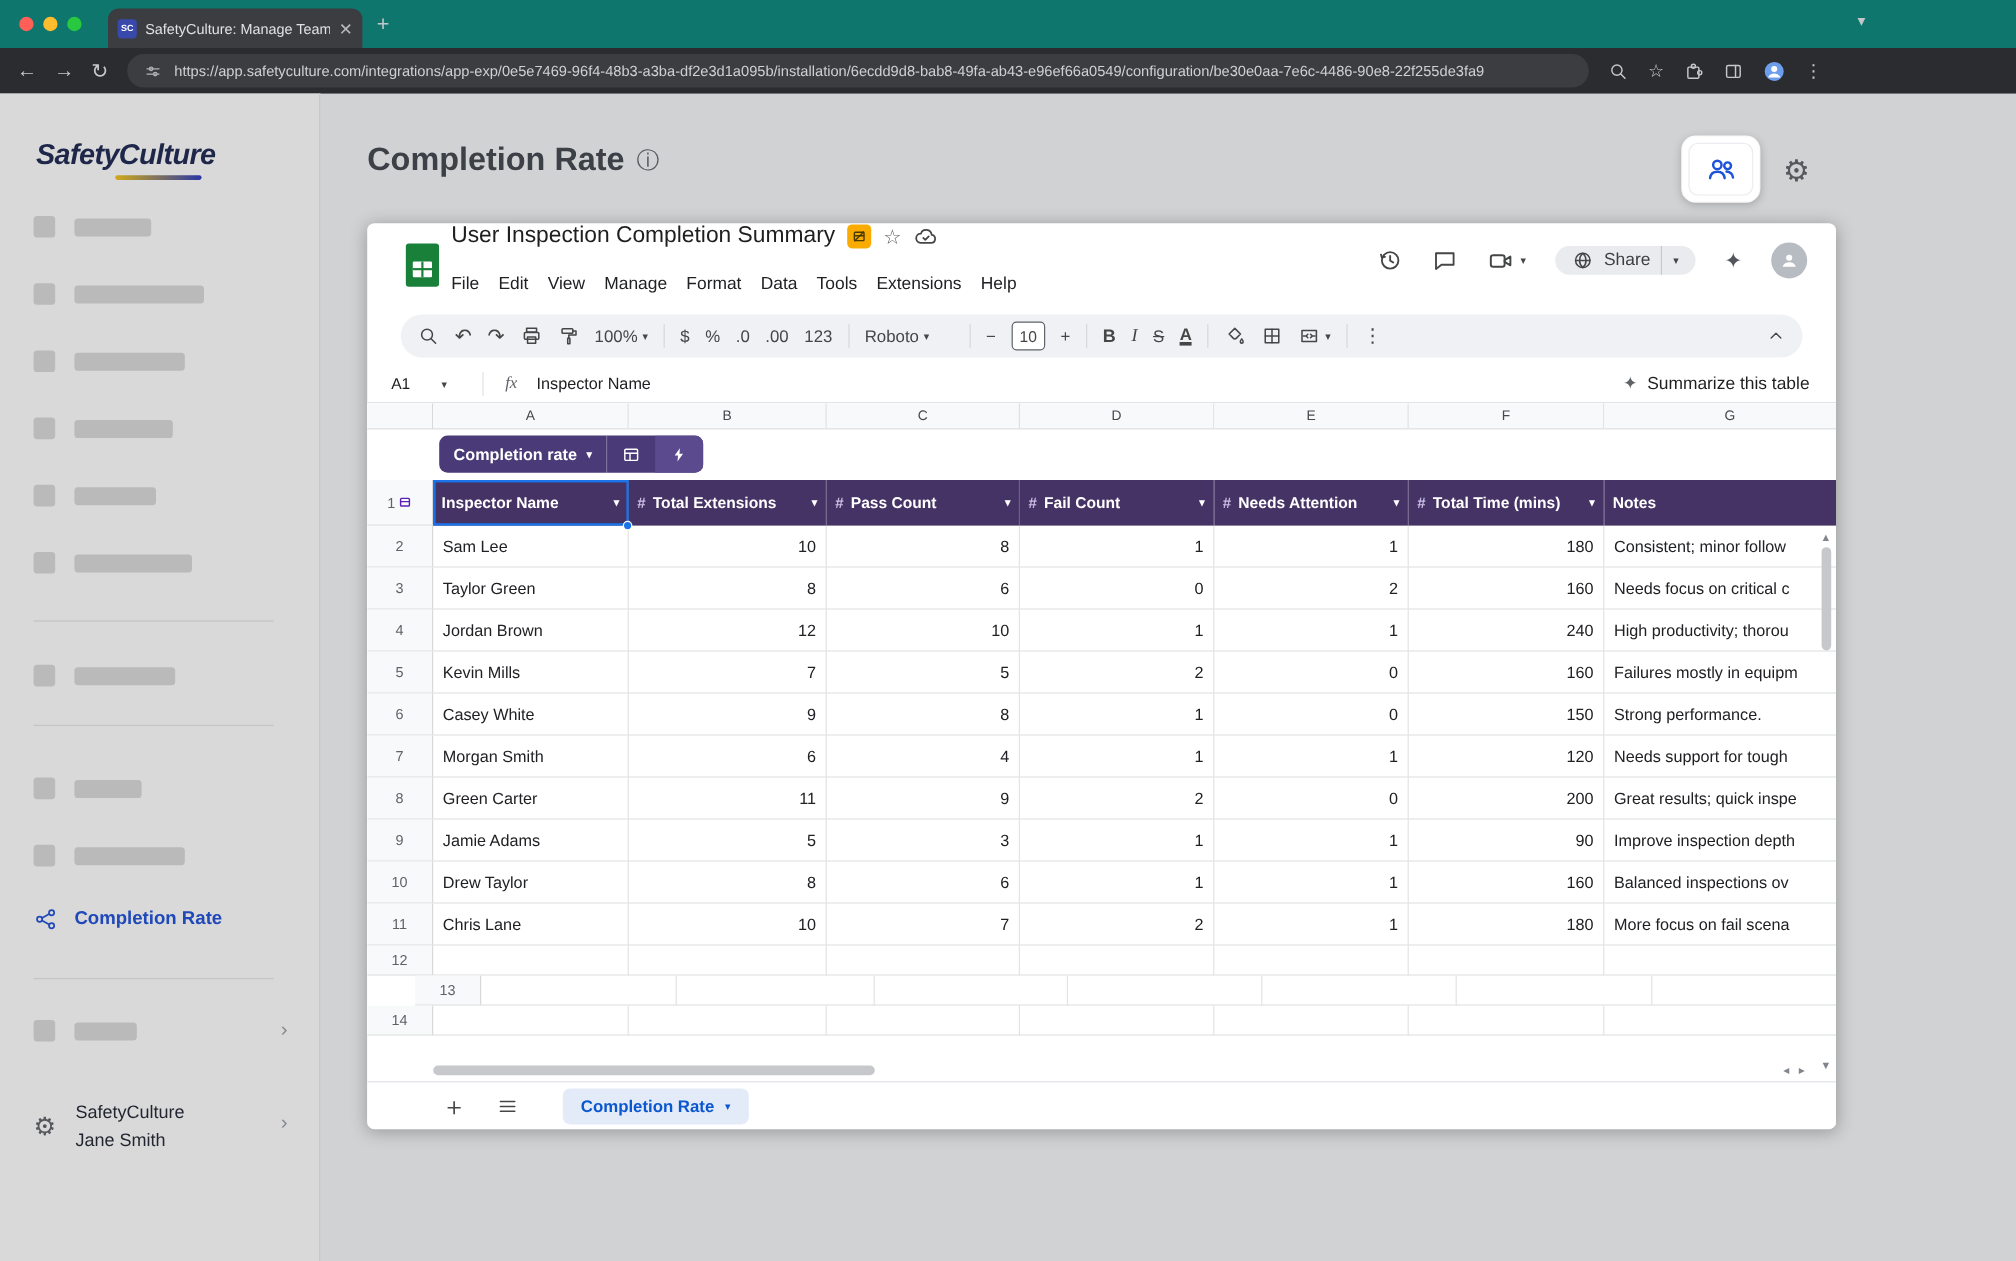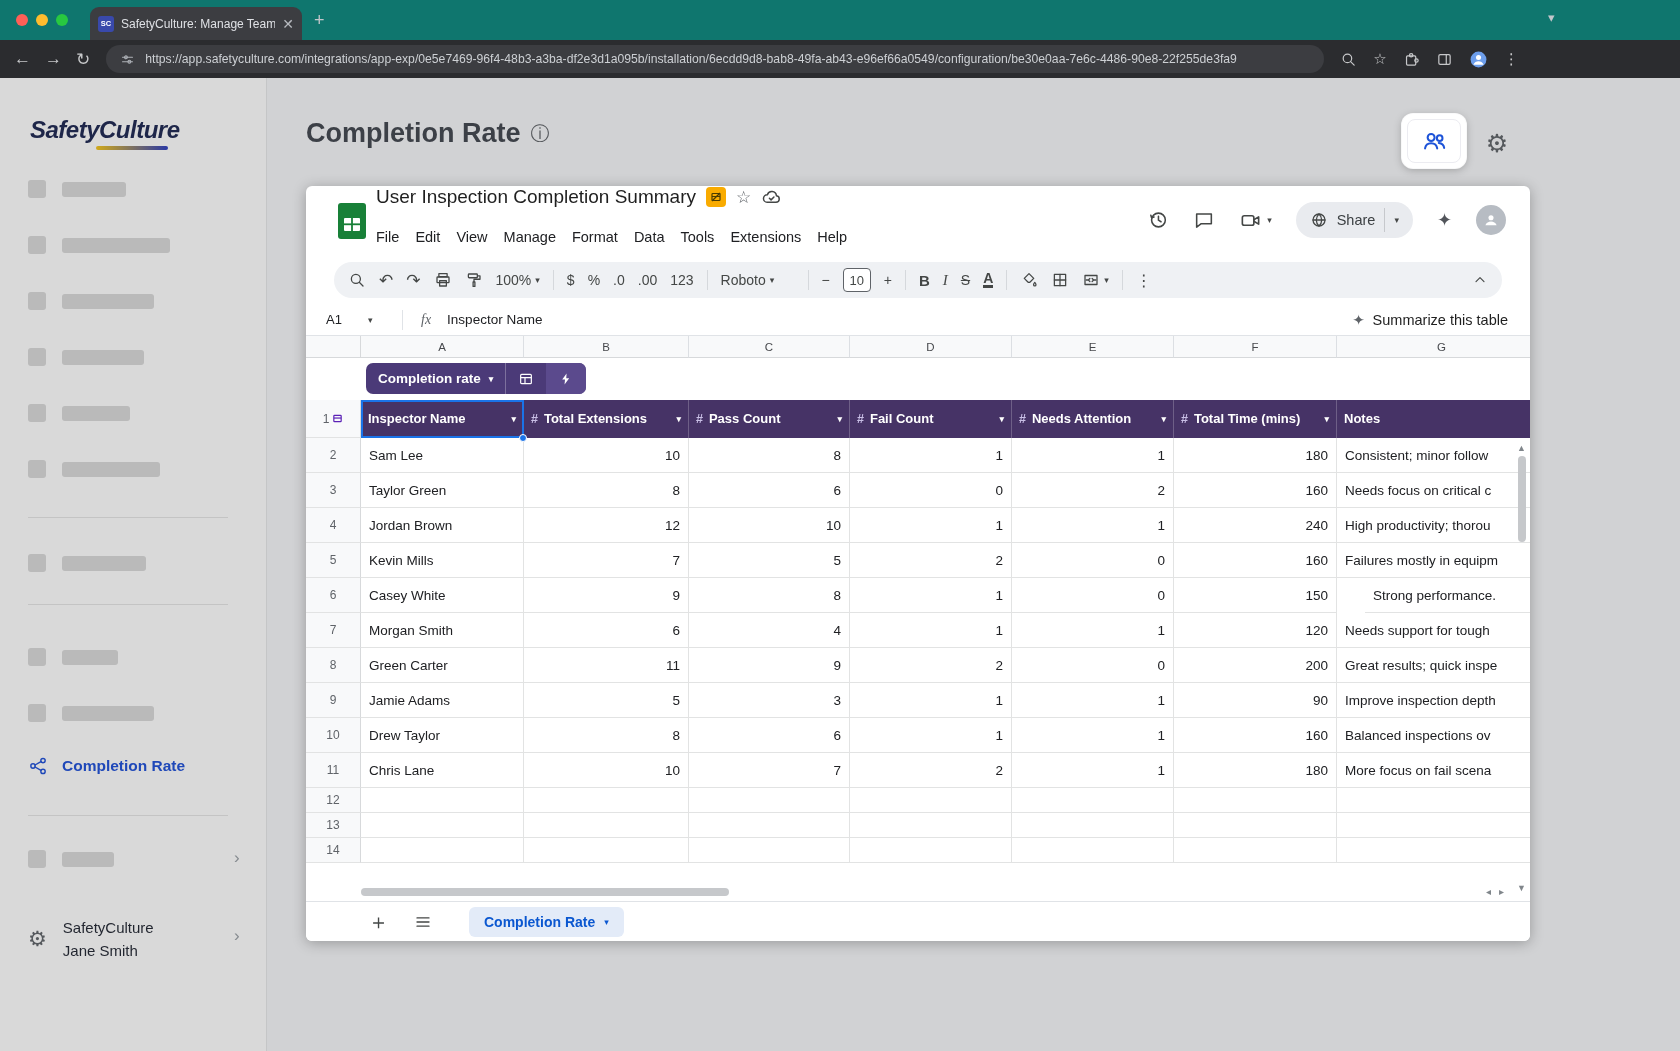--- a/index.html
+++ b/index.html
@@ -54,21 +54,21 @@
   #card{position:absolute;left:306px;top:108px;width:1224px;height:755px;background:#fff;border-radius:6px;z-index:60;box-shadow:0 2px 14px rgba(0,0,0,.28);display:flex;flex-direction:column;overflow:hidden;}
   #sheet-head{position:relative;height:70px;flex:none;}
   .sheets-logo{position:absolute;left:32px;top:16px;}
   .doc-title-row{position:absolute;left:70px;top:0;display:flex;align-items:center;gap:10px;}
   .doc-title{font-size:19px;color:#1f1f1f;font-weight:500;}
   .badge-yellow{width:20px;height:20px;border-radius:4px;background:#f9ab00;display:flex;align-items:center;justify-content:center;}
   .star-ic{font-size:17px;color:#5f6368;}
   #menu-row{position:absolute;left:62px;top:40px;display:flex;}
   .menu-item{font-size:14.5px;color:#202124;padding:3px 8px;border-radius:8px;}
   .head-right{position:absolute;right:24px;top:16px;display:flex;align-items:center;gap:24px;}
-  .share-pill{height:36px;border-radius:20px;background:#e9ebef;display:flex;align-items:center;padding:0 14px;gap:9px;}
+  .share-pill{height:24px;border-radius:20px;background:#e9ebef;display:flex;align-items:center;padding:0 14px;gap:9px;}
   .share-pill .lbl{font-size:14.5px;font-weight:500;color:#3c4043;}
   .share-div{width:1px;height:24px;background:#c6c8cc;}
   .avatar{width:30px;height:30px;border-radius:50%;background:#b7bcc3;display:flex;align-items:center;justify-content:center;}
   .sparkle{font-size:18px;color:#52555b;}
 
   
   #toolbar-wrap{height:48px;flex:none;display:flex;align-items:center;padding:0 28px;}
   #toolbar{height:36px;flex:1;background:#eff1f4;border-radius:18px;display:flex;align-items:center;padding:0 14px;gap:13px;color:#444746;}
   .tdiv{width:1px;height:20px;background:#d5d8dc;flex:none;}
   .tbtn{font-size:14px;display:flex;align-items:center;gap:4px;white-space:nowrap;}
@@ -553,21 +553,21 @@
               <div class="cell" style="width: 210px;">Failures mostly in equipm</div>
             </div>
             <div class="grow">
               <div class="gutter-cell" style="width: 55px;">6</div>
               <div class="cell" style="width: 163px;">Casey White</div>
               <div class="cell num" style="width: 165px;">9</div>
               <div class="cell num" style="width: 161px;">8</div>
               <div class="cell num" style="width: 162px;">1</div>
               <div class="cell num" style="width: 162px;">0</div>
               <div class="cell num" style="width: 163px;">150</div>
-              <div class="cell" style="width: 210px; margin-left: 28px;">Strong performance.</div>
+              <div class="cell" style="width: 210px;">Strong performance.</div>
             </div>
             <div class="grow">
               <div class="gutter-cell" style="width: 55px;">7</div>
               <div class="cell" style="width: 163px;">Morgan Smith</div>
               <div class="cell num" style="width: 165px;">6</div>
               <div class="cell num" style="width: 161px;">4</div>
               <div class="cell num" style="width: 162px;">1</div>
               <div class="cell num" style="width: 162px;">1</div>
               <div class="cell num" style="width: 163px;">120</div>
               <div class="cell" style="width: 210px;">Needs support for tough</div>
@@ -618,21 +618,21 @@
               <div class="gutter-cell" style="width: 55px;">12</div>
               <div class="cell" style="width: 163px;"></div>
               <div class="cell" style="width: 165px;"></div>
               <div class="cell" style="width: 161px;"></div>
               <div class="cell" style="width: 162px;"></div>
               <div class="cell" style="width: 162px;"></div>
               <div class="cell" style="width: 163px;"></div>
               <div class="cell" style="width: 210px;"></div>
             </div>
             <div class="erow">
-              <div class="gutter-cell" style="width: 55px;">13</div>
+              <div class="gutter-cell" style="width: 55px; margin-left: 40px;">13</div>
               <div class="cell" style="width: 163px;"></div>
               <div class="cell" style="width: 165px;"></div>
               <div class="cell" style="width: 161px;"></div>
               <div class="cell" style="width: 162px;"></div>
               <div class="cell" style="width: 162px;"></div>
               <div class="cell" style="width: 163px;"></div>
               <div class="cell" style="width: 210px;"></div>
             </div>
             <div class="erow">
               <div class="gutter-cell" style="width: 55px;">14</div>

